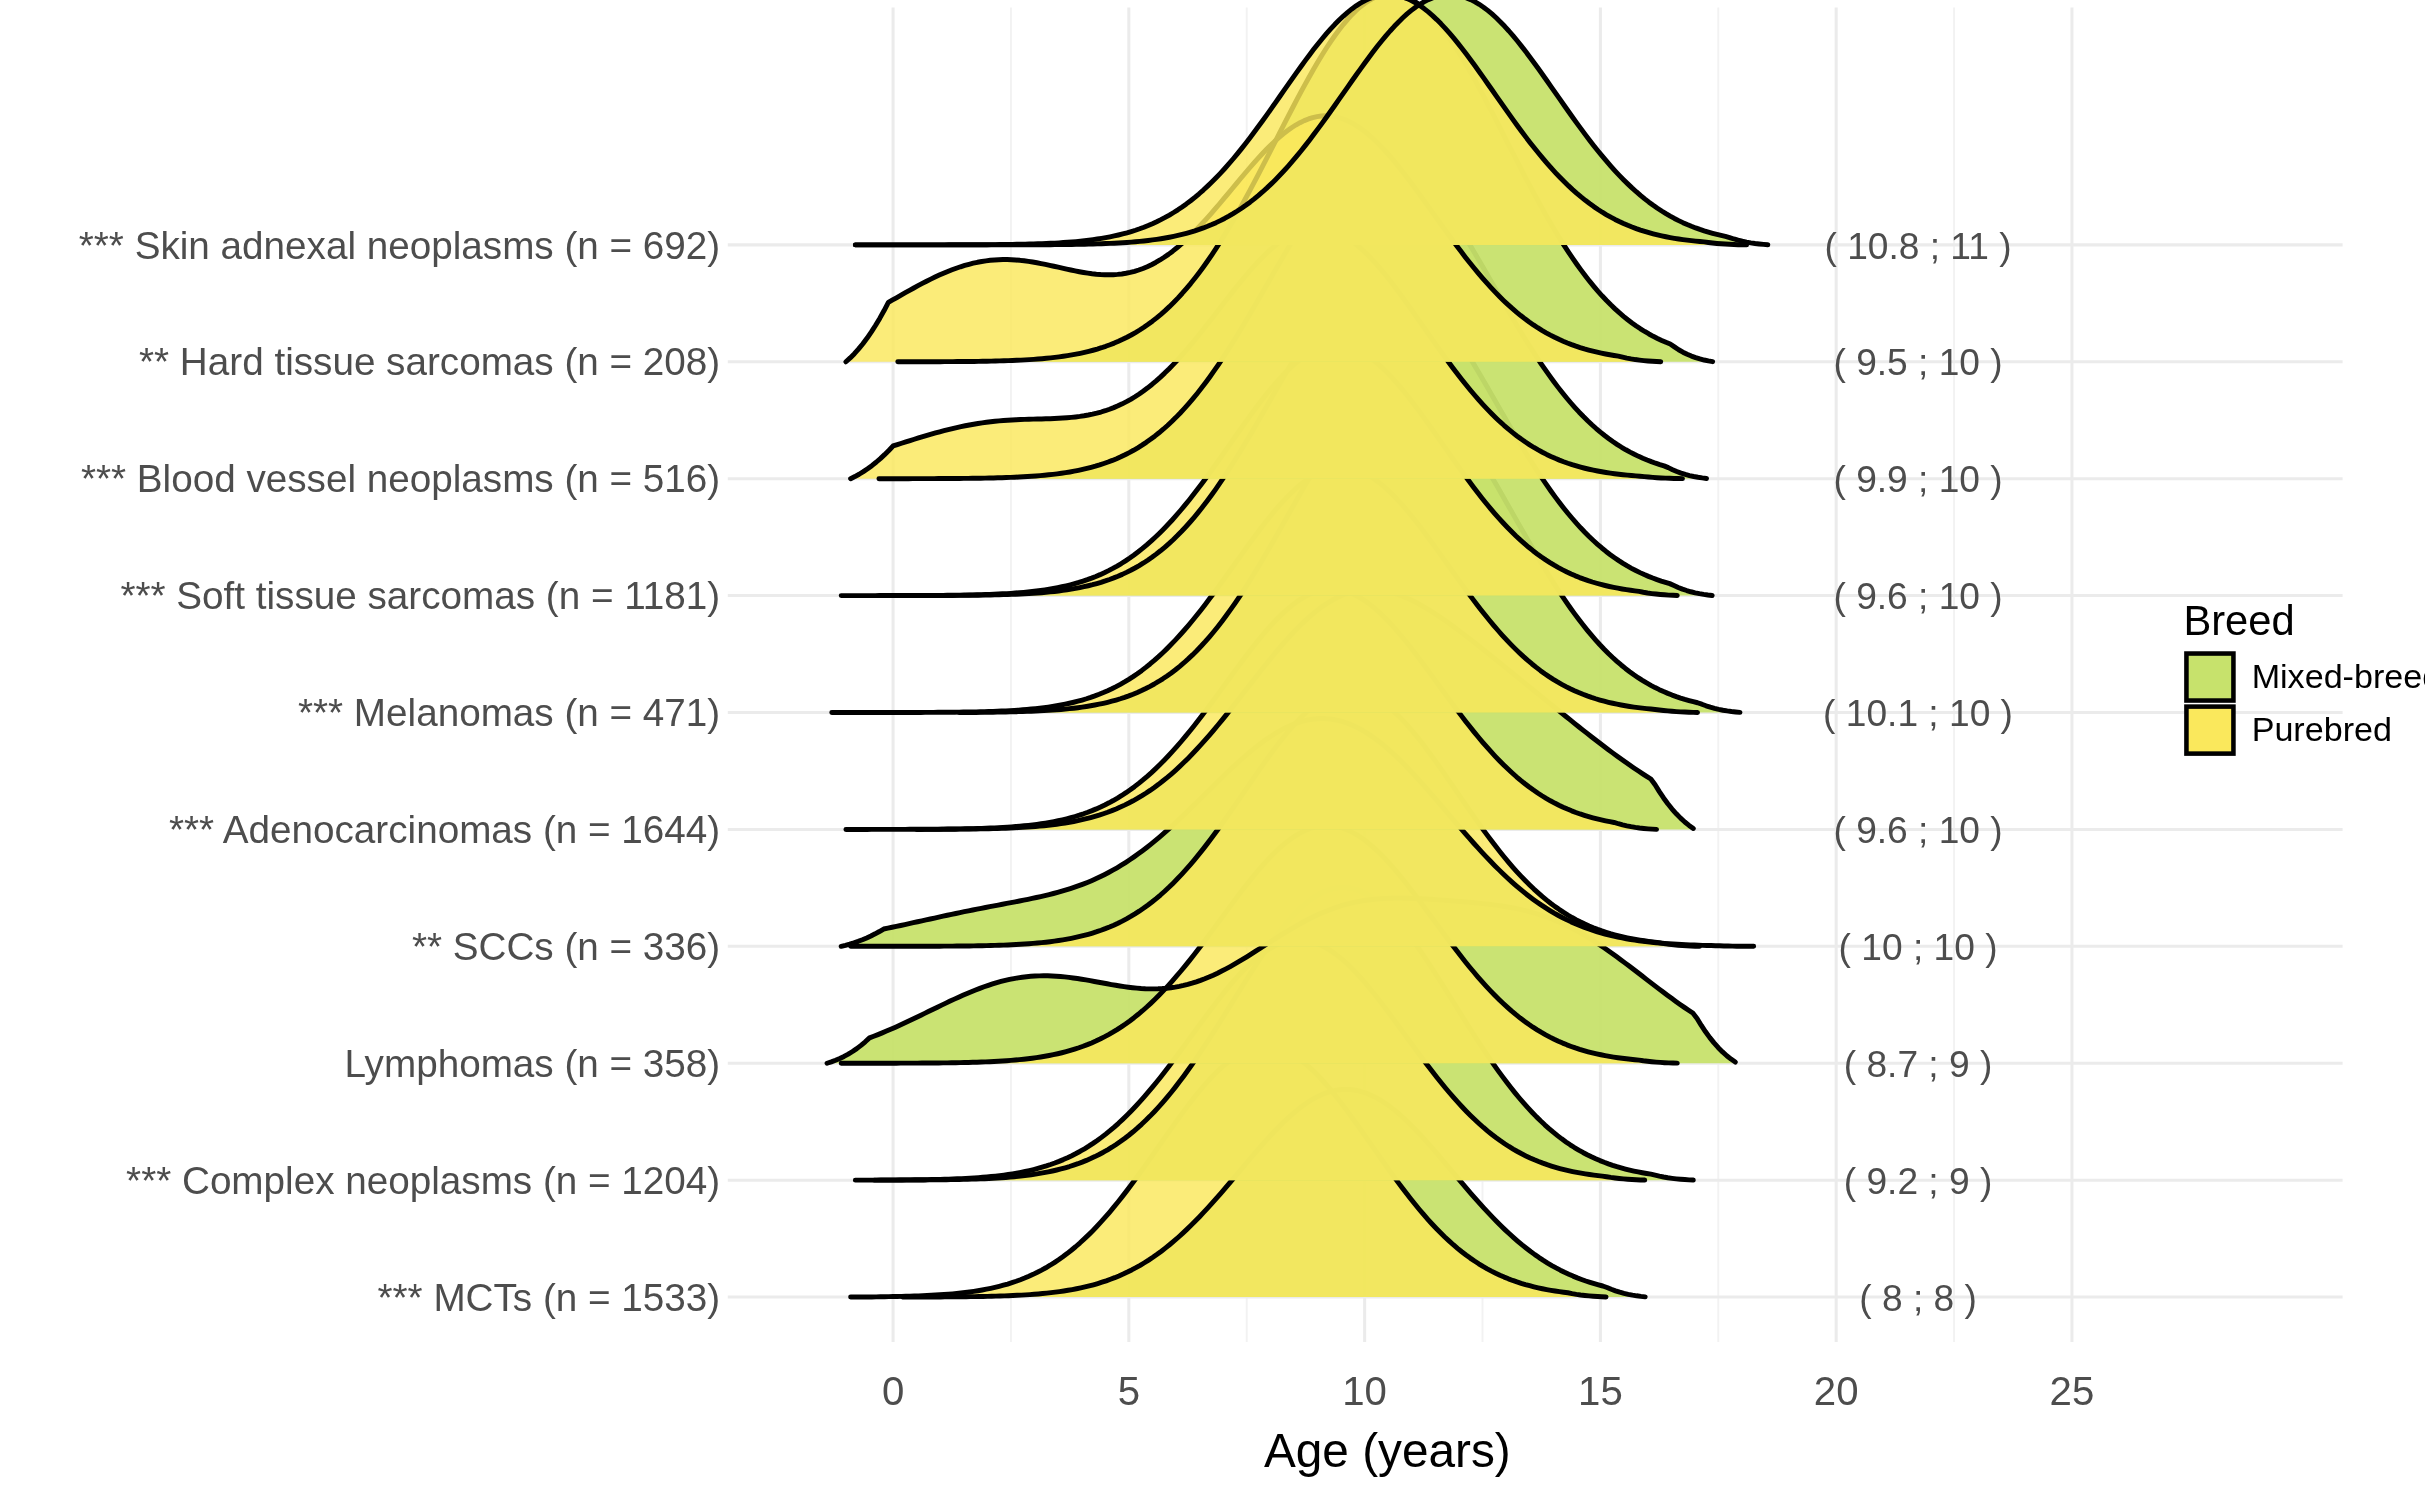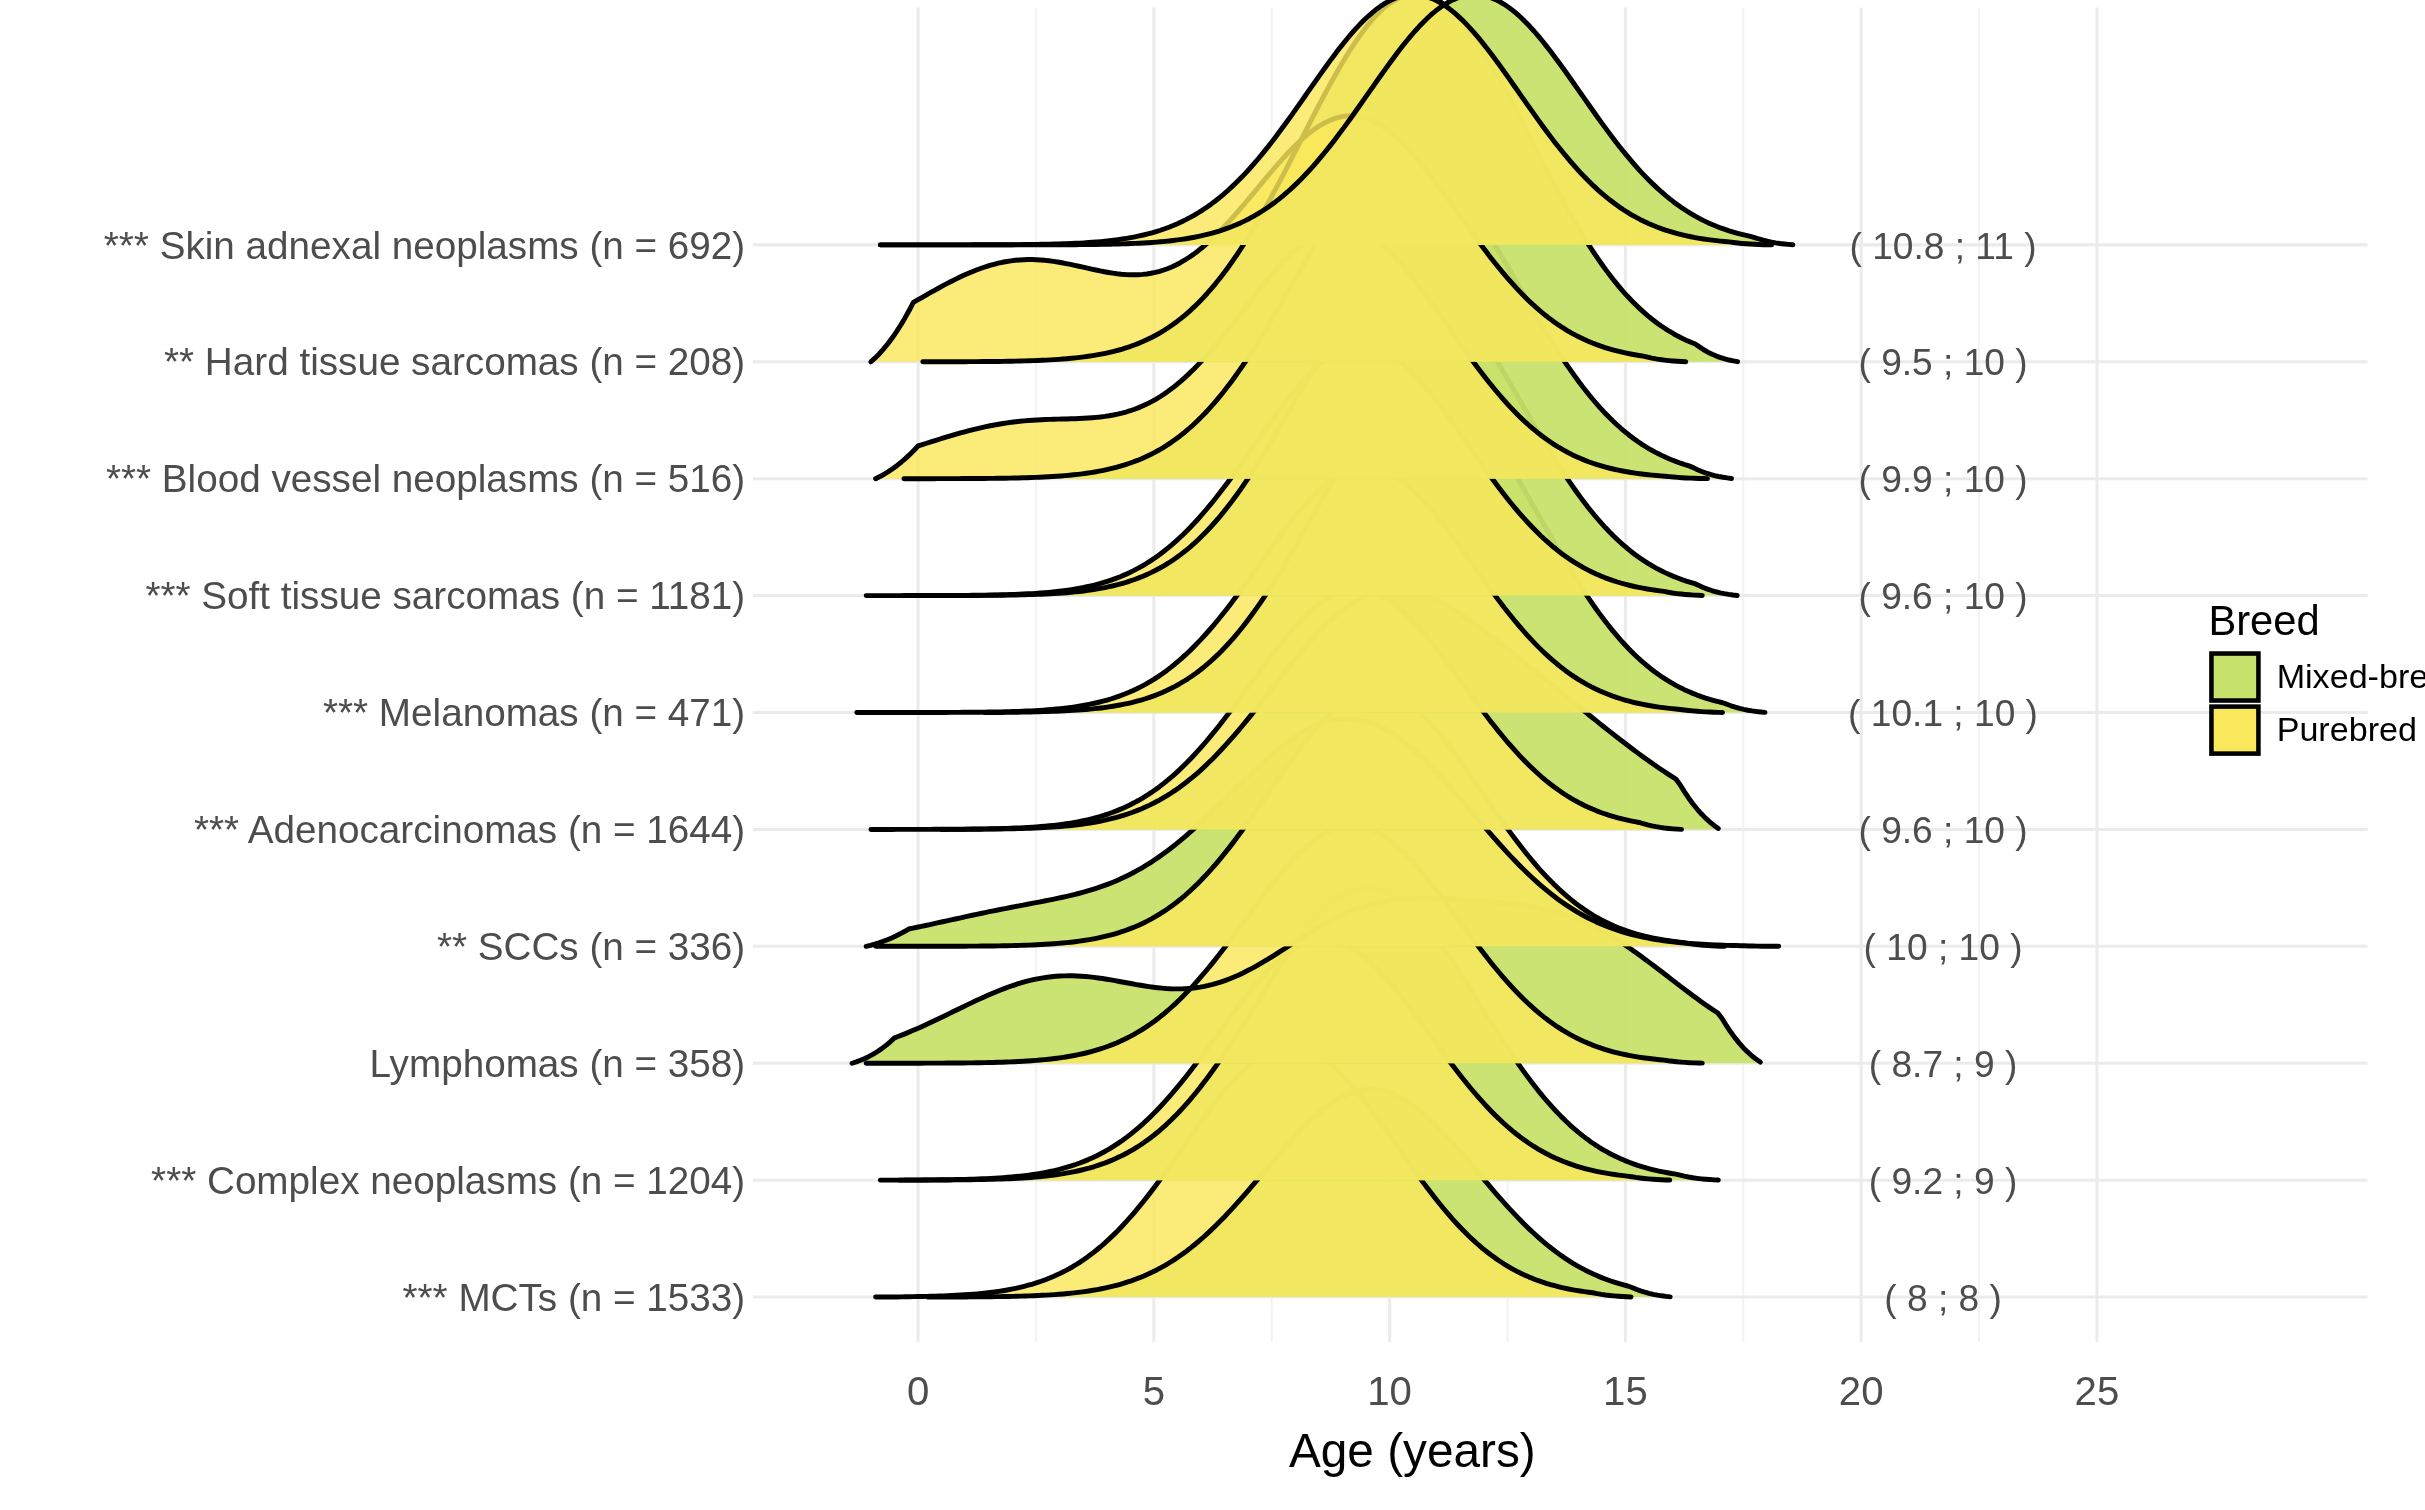--- a/index.html
+++ b/index.html
@@ -11,21 +11,20 @@
     width: 2426px;
     height: 1511px;
     font-family: "Liberation Sans", sans-serif;
     color: #4d4d4d;
     overflow: hidden;
   }
   #plot-root {
     position: relative;
     width: 1986px;
     height: 1511px;
-    margin-left: 25px;
   }
   svg#ridgeline {
     position: absolute;
     left: 0;
     top: 0;
     width: 2426px;
     height: 1511px;
     display: block;
   }
   .gridline-major { stroke: #ebebeb; stroke-width: 4; }

